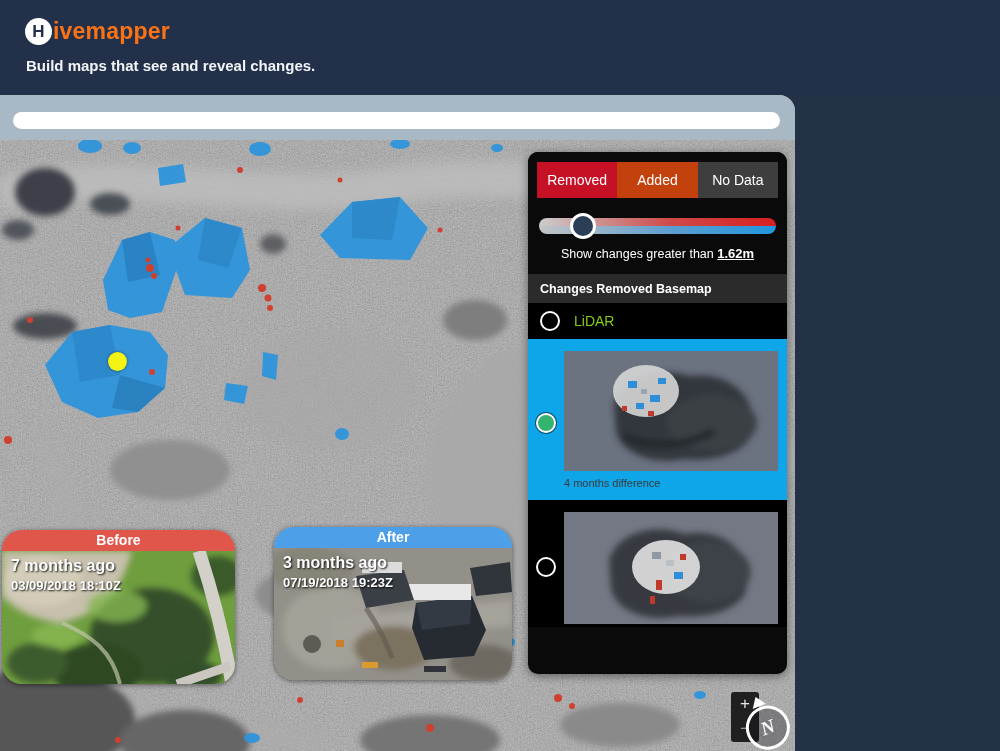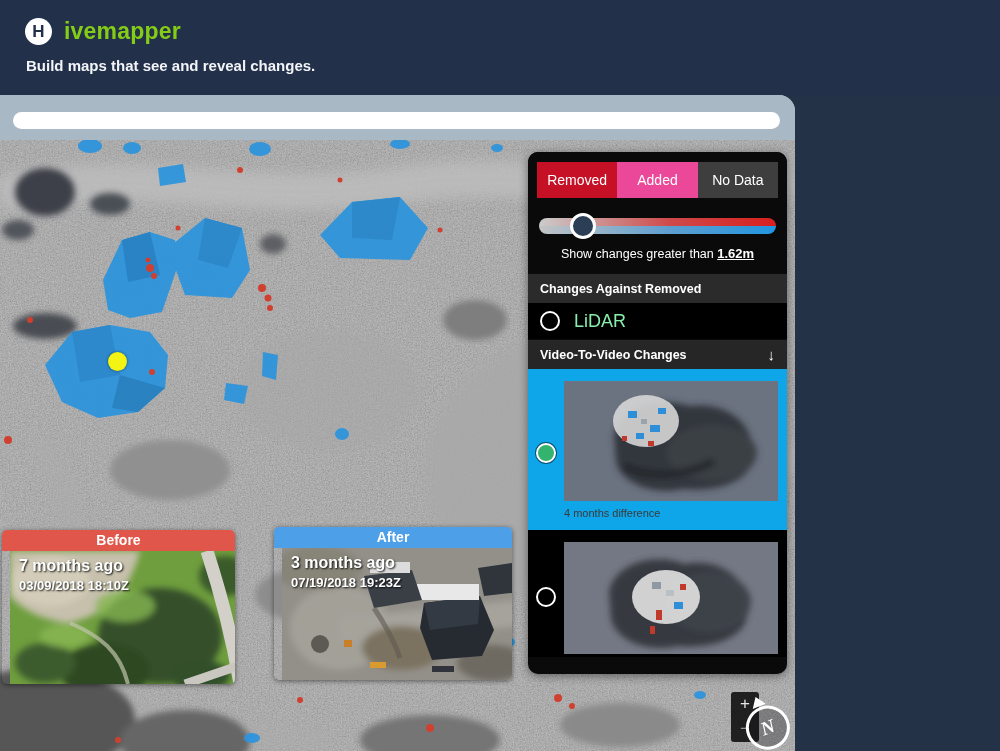--- a/index.html
+++ b/index.html
@@ -4,21 +4,21 @@
 <style>
   * { margin:0; padding:0; box-sizing:border-box; }
   html,body { width:1000px; height:751px; overflow:hidden; }
   body { font-family:"Liberation Sans", sans-serif; background:#243248; position:relative; }
 
   
   .brand-bar { position:absolute; left:0; top:0; width:1000px; height:95px; background:#22304a; }
   .brand-row { position:absolute; left:25px; top:18px; display:flex; align-items:center; }
   .brand-circle { width:27px; height:27px; border-radius:50%; background:#ffffff; color:#22304a;
                   font-weight:bold; font-size:17px; display:flex; align-items:center; justify-content:center; }
-  .brand-name { color:#84cc16; font-size:23px; font-weight:bold; margin-left:12px; letter-spacing:0.2px; }
+  .brand-name { color:#f97316; font-size:23px; font-weight:bold; margin-left:1px; letter-spacing:0.2px; }
   .tagline { position:absolute; left:26px; top:57px; color:#f2f4f7; font-size:15px; font-weight:bold; }
 
   
   .window { position:absolute; left:0; top:95px; width:795px; height:656px;
             border-top-right-radius:16px; overflow:hidden; background:#a9b8c5; }
   .chrome { position:absolute; left:0; top:0; width:100%; height:45px; background:#a9b8c5; }
   .url-pill { position:absolute; left:13px; top:17px; width:767px; height:17px; border-radius:9px; background:#ffffff; }
 
   
   .map { position:absolute; left:0; top:45px; width:795px; height:611px; background:#9c9c9c; overflow:hidden; }
@@ -50,37 +50,37 @@
   .slider-caption b { font-size:13px;text-decoration:underline; }
 
   .section-row { height:30px; background:#2b2b2b; display:flex; align-items:center; justify-content:space-between;
                  padding:0 12px; border-top:1px solid #0a0a0a; }
   .section-label { color:#ffffff; font-size:12.5px; font-weight:bold; }
   .arrow-icon { color:#ffffff; font-size:15px; font-weight:bold; cursor:pointer; }
 
   .lidar-row { height:36px; background:#000000; display:flex; align-items:center; padding-left:12px; cursor:pointer; }
   .radio { width:20px; height:20px; border-radius:50%; border:2.5px solid #ffffff; background:transparent; flex:none; cursor:pointer; }
   .radio.selected { background:#34b36f; box-shadow:0 0 0 1px rgba(0,0,0,.5); }
-  .lidar-label { color:#86efac; font-size:18px; margin-left:14px; }
+  .lidar-label { color:#84cc16; font-size:14px; margin-left:14px; }
 
   .video-option { display:flex; padding:12px 8px 6px 8px; }
   .video-option.gray { background:#0ea5e9; height:161px; }
   .video-option.black { background:#000000; height:127px; }
   .vo-radio-col { width:26px; display:flex; align-items:center; justify-content:flex-start; }
   .vo-content { margin-left:2px; }
   .vo-thumb { width:214px; height:120px; background:#6b7280; overflow:hidden; }
   .video-option.black .vo-thumb { background:#747884; height:112px; }
   .vo-caption { margin-top:6px; color:#3a3a3a; font-size:11px; }
 
   
-  .photo-card { position:absolute; border-radius:5px; overflow:hidden; box-shadow:0 1px 5px rgba(0,0,0,.5); }
+  .photo-card { position:absolute; border-radius:20px; overflow:hidden; box-shadow:0 1px 5px rgba(0,0,0,.5); }
   .card-before { left:2px; top:390px; width:233px; height:154px; }
   .card-after { left:274px; top:387px; width:238px; height:153px; }
   .card-header { height:21px; color:#ffffff; font-size:14px; font-weight:600; text-align:center; line-height:21px; }
-  .card-body { position:relative; width:100%; height:calc(100% - 21px);margin-left:8px; }
+  .card-body { position:relative; width:100%; height:calc(100% - 21px); }
   .card-body svg { position:absolute; left:0; top:0; }
   .card-age { position:absolute; left:9px; top:6px; color:#ffffff; font-size:16px; font-weight:bold;
               text-shadow:1px 1px 2px rgba(0,0,0,.9); }
   .card-time { position:absolute; left:9px; top:27px; color:#ffffff; font-size:13px; font-weight:bold;
                text-shadow:1px 1px 2px rgba(0,0,0,.9); }
 
   
   .zoom-ctl { position:absolute; left:731px; top:552px; width:28px; height:50px; background:rgba(20,20,20,.92);
               border-radius:3px; display:flex; flex-direction:column; align-items:center; justify-content:space-between;
               padding:3px 0 5px 0; }
@@ -205,48 +205,44 @@
       </g>
     </svg>
 
     <div class="marker-dot"></div>
 
     <div class="panel">
 
       <div class="controls">
         <div class="legend-row">
           <div class="legend-btn" style="background-color: rgb(197, 16, 38);">Removed</div>
-          <div class="legend-btn" style="background-color: #ec4899;">Added</div>
+          <div class="legend-btn" style="background-color: #c2410c;">Added</div>
           <div class="legend-btn" style="background-color: rgb(62, 62, 62);">No Data</div>
         </div>
 
         <div class="slider-wrap">
           <div class="slider-track">
             <div class="track-top"></div>
             <div class="track-bottom"></div>
           </div>
           <div class="slider-thumb" style="left: 19%;"></div>
         </div>
 
         <div class="slider-caption"><span>Show changes greater than </span><b>1.62m</b></div>
       </div>
 
       <div class="section-row">
-        <span class="section-label">Changes Against Removed</span>
+        <span class="section-label">Changes Removed Basemap</span>
       </div>
 
       <div class="lidar-row">
         <span class="radio"></span>
         <span class="lidar-label">LiDAR</span>
       </div>
 
-      <div class="section-row" style="background:#262626;">
-        <span class="section-label">Video-To-Video Changes</span>
-        <span class="arrow-icon">↓</span>
-      </div>
 
       <div class="video-option gray">
         <div class="vo-radio-col">
           <span class="radio selected"></span>
         </div>
         <div class="vo-content">
           <div class="vo-thumb">
             <svg width="214" height="120" viewBox="0 0 214 120">
               <rect width="214" height="120" fill="#6b7280"></rect>
               <g filter="url(#soft2)">

